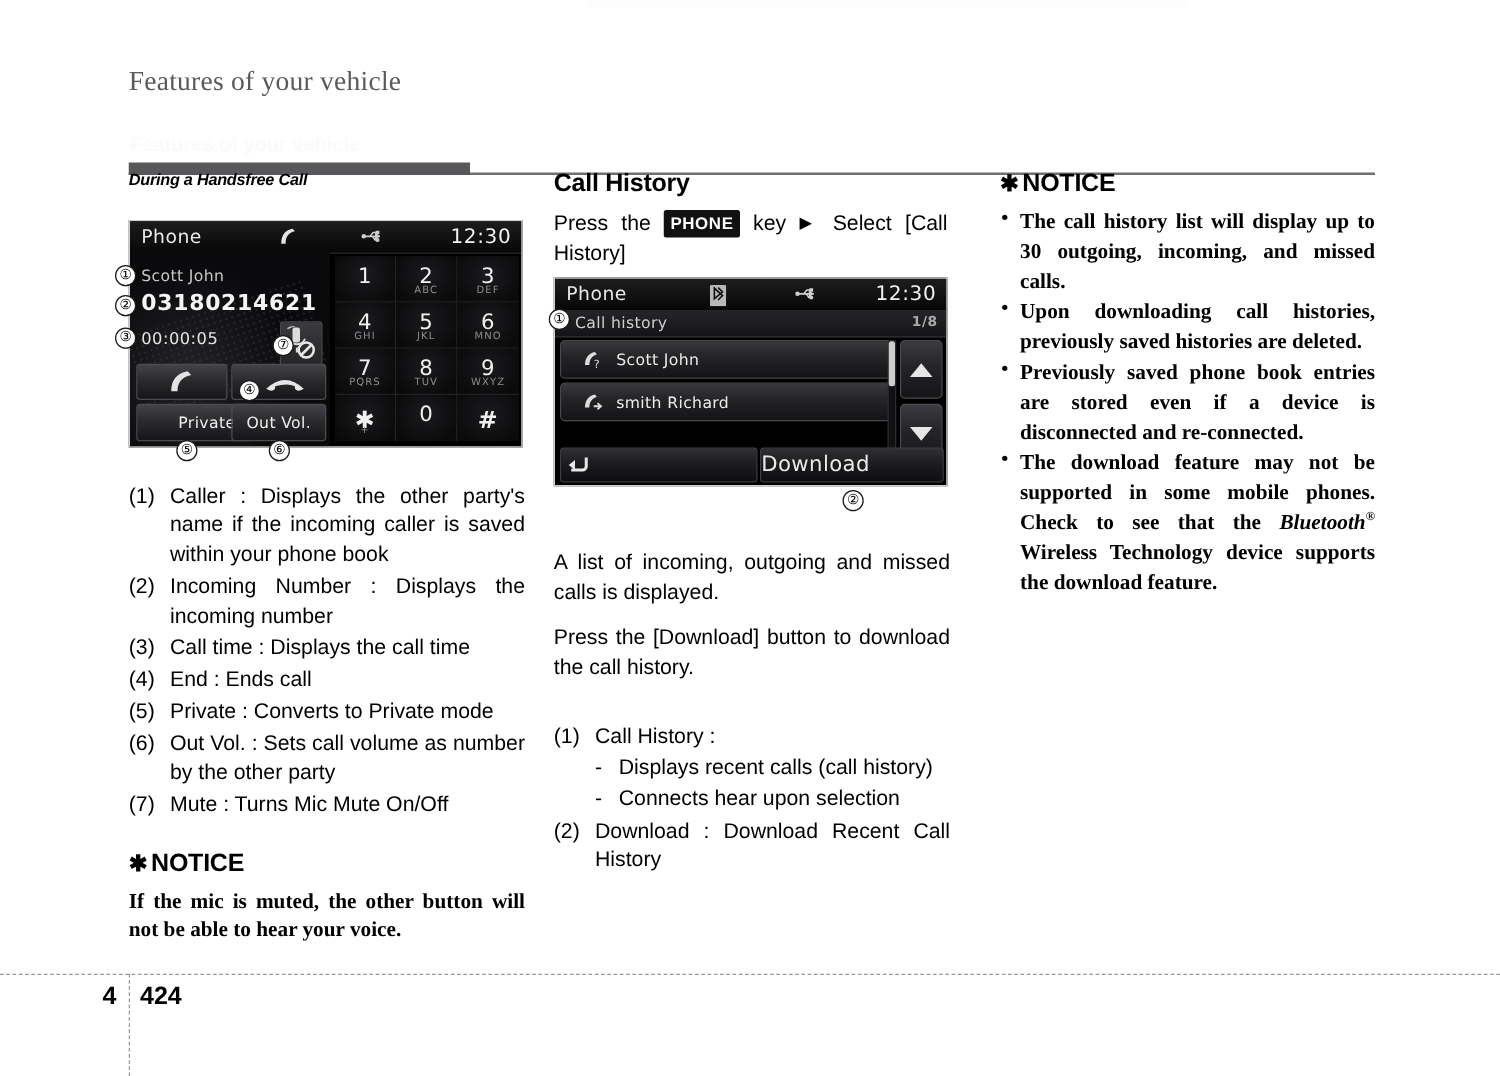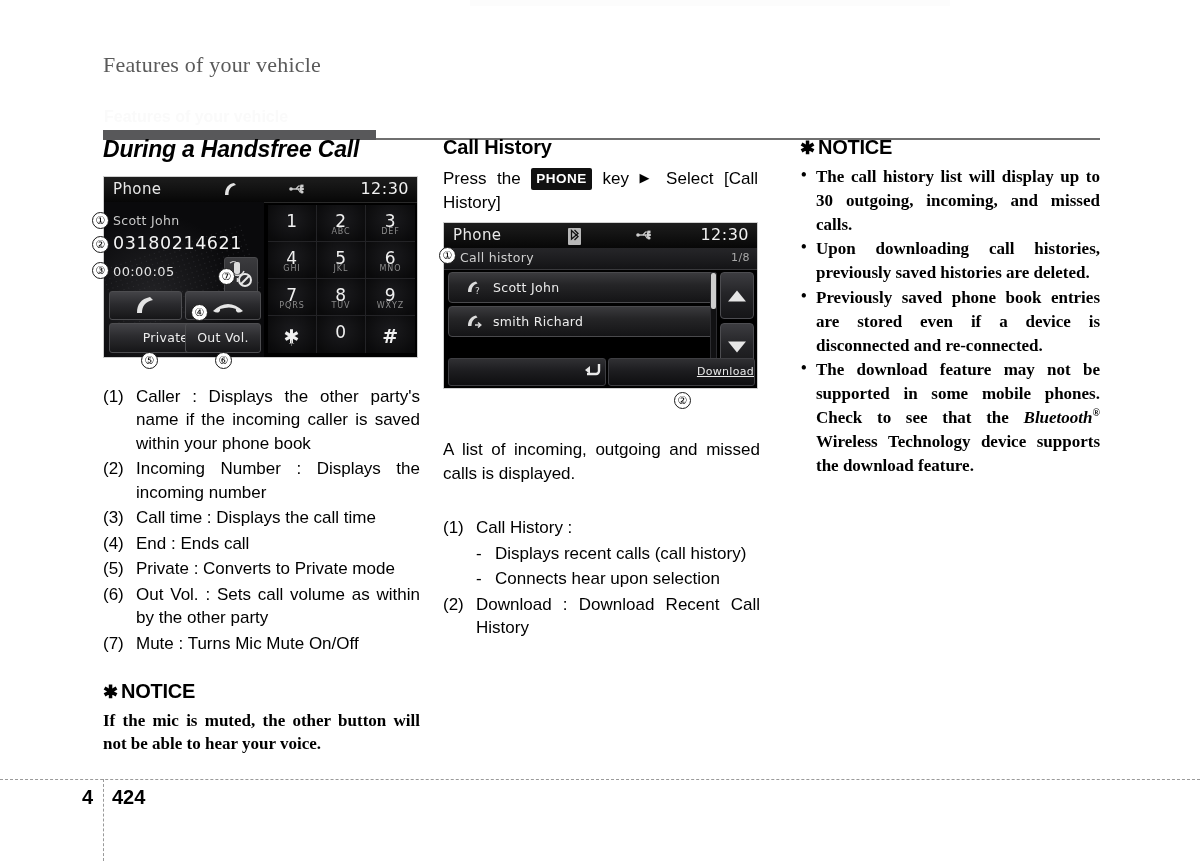--- a/index.html
+++ b/index.html
@@ -73,21 +73,21 @@
   .col {
     position: absolute;
     top: 136px;
   }
   #col-left  { left: 103px;  width: 315px; }
   #col-mid   { left: 443px;  width: 315px; }
   #col-right { left: 800px;  width: 300px; }
 
   h2.sec-title-italic {
     margin: 0 0 14px 0;
-    font-size: 23px;
+    font-size: 13px;
     font-style: italic;
     font-weight: bold;
     letter-spacing: -.2px;
   }
   h2.sec-title {
     margin: 0 0 8px 0;
     font-size: 20px;
     font-weight: bold;
     letter-spacing: -.2px;
   }
@@ -278,20 +278,21 @@
     color: #c9c9c9;
     font-size: 12.5px;
     letter-spacing: .3px;
   }
   .call-number {
     position: absolute;
     left: 9px; top: 31px;
     color: #f4f4f4;
     font-size: 17.5px;
     letter-spacing: .6px;
+    font-weight: bold;
   }
   .call-time {
     position: absolute;
     left: 9px; top: 62px;
     color: #e4e4e4;
     font-size: 13px;
     letter-spacing: .4px;
   }
   .mute-btn {
     position: absolute;
@@ -411,20 +412,21 @@
     color: #cfcfcf;
     font-size: 12.5px;
     letter-spacing: .3px;
   }
   .hist-sub .pg {
     position: absolute;
     right: 7px; top: 3px;
     color: #a9a9a9;
     font-size: 11px;
     letter-spacing: .4px;
+    font-weight: bold;
   }
   .hist-rows {
     position: absolute;
     left: 4px; top: 49px;
     width: 268px;
   }
   .hist-row {
     position: relative;
     height: 29px;
     margin-bottom: 3px;
@@ -475,28 +477,27 @@
   }
   .hist-bottom {
     position: absolute;
     left: 4px; bottom: 4px;
     width: 305px; height: 26px;
   }
   .hb {
     position: absolute;
     top: 0; height: 26px;
     line-height: 26px;
-    text-align: right;
+    text-align: left;
     color: #e9e9e9;
-    font-size: 11px;
+    font-size: 17px;
     letter-spacing: .3px;
     background: linear-gradient(#303033 0%, #1d1d20 45%, #0e0e10 100%);
     border: 1px solid #3e3e42;
     border-radius: 3px;
-    text-decoration: underline;
   }
   .hb-back { left: 0;    width: 156px; }
   .hb-dl   { left: 160px; width: 145px; }
 
   .scrollbar-track {
     position: absolute;
     right: 40px; top: 49px;
     width: 5px; height: 98px;
     background: #111113;
     border: 1px solid #2c2c30;
@@ -649,21 +650,21 @@
   <div class="callout" style="left:115px; top:92px">⑦</div>
 </div>
 
 <div style="position:absolute; left:103px; top:385px; width:317px;">
   <ul class="numlist">
     <li><span class="num">(1)</span><span>Caller : Displays the other party's name if the incoming caller is saved within your phone book</span></li>
     <li><span class="num">(2)</span><span>Incoming Number : Displays the incoming number</span></li>
     <li class="nojust"><span class="num">(3)</span><span>Call time : Displays the call time</span></li>
     <li class="nojust"><span class="num">(4)</span><span>End : Ends call</span></li>
     <li class="nojust"><span class="num">(5)</span><span>Private : Converts to Private mode</span></li>
-    <li><span class="num">(6)</span><span>Out Vol. : Sets call volume as within by the other party</span></li>
+    <li><span class="num">(6)</span><span>Out Vol. : Sets call volume as number by the other party</span></li>
     <li class="nojust"><span class="num">(7)</span><span>Mute : Turns Mic Mute On/Off</span></li>
   </ul>
 </div>
 
 <div style="position:absolute; left:103px; top:680px; width:317px;">
   <div class="notice-head">
     <span class="star">✱</span><span>NOTICE</span>
   </div>
   <p class="notice-body">If the mic is muted, the other button will not be able to hear your voice.</p>
 </div>
@@ -749,20 +750,21 @@
       <div class="hb hb-dl">Download</div>
     </div>
   </div>
 
   <div class="callout" style="left:-4px; top:25px">①</div>
   <div class="callout" style="left:231px; top:170px">②</div>
 </div>
 
 <div style="position:absolute; left:443px; top:438px; width:317px;">
   <p class="body">A list of incoming, outgoing and missed calls is displayed.</p>
+  <p class="body">Press the [Download] button to download the call history.</p>
   <div style="height:18px"></div>
   <ul class="numlist">
     <li class="nojust"><span class="num">(1)</span><span>Call History :</span></li>
     <li class="sub"><span class="num">-</span><span>Displays recent calls (call history)</span></li>
     <li class="sub"><span class="num">-</span><span>Connects hear upon selection</span></li>
     <li><span class="num">(2)</span><span>Download : Download Recent Call History</span></li>
   </ul>
 </div>
 
 <div class="col" id="col-right">

